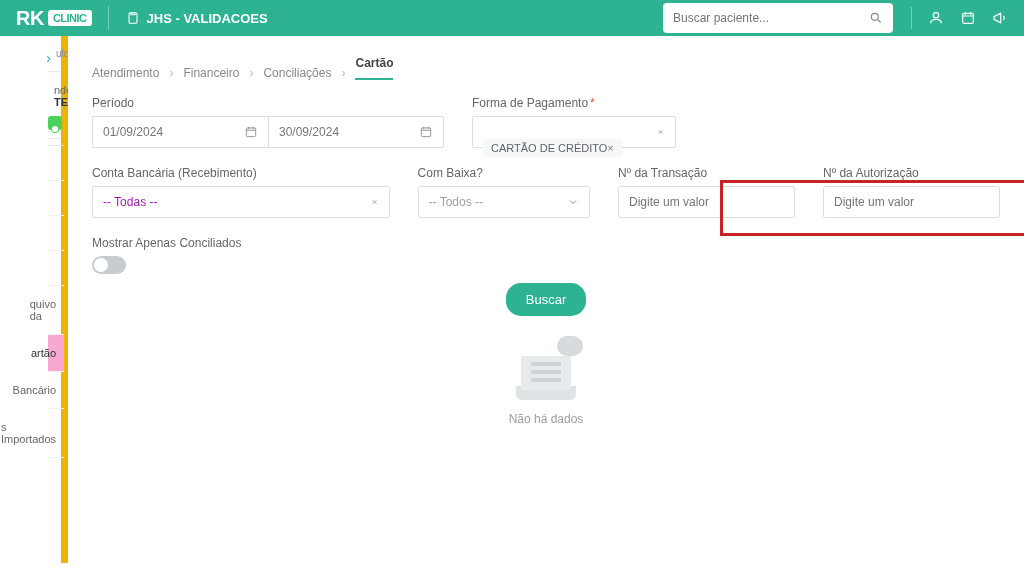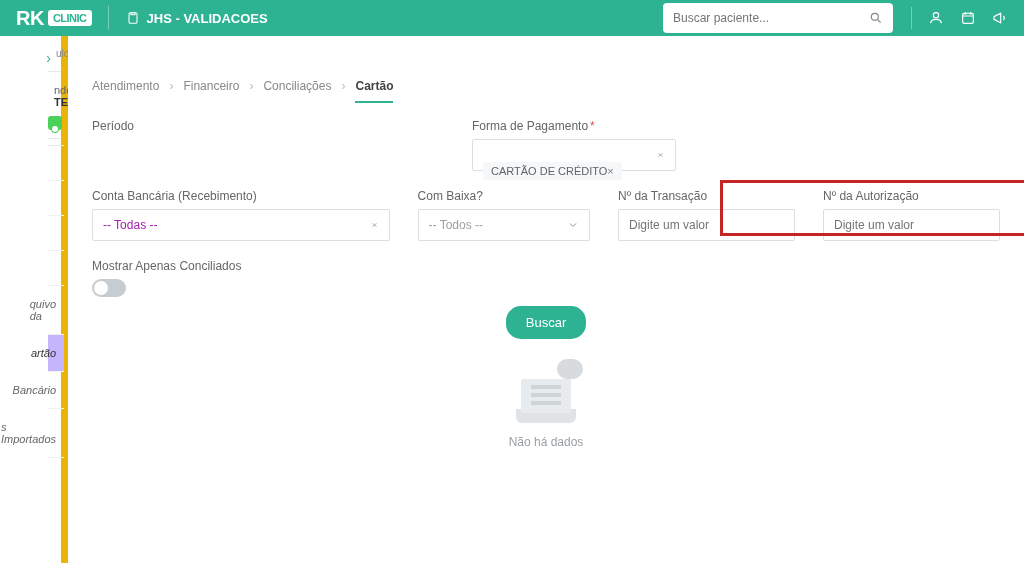--- a/index.html
+++ b/index.html
@@ -19,27 +19,27 @@
 .hdr-icons .vdiv{width:1px;height:22px;background:rgba(255,255,255,.35);}
 .shell{display:flex;height:calc(575px - 48px);}
 .sidebar{width:68px;border-right:7px solid #eab308;background:#fff;position:relative;padding-left:48px;}
 .side-mini{padding:12px 8px;font-size:10px;color:#888;text-align:left;}
 .side-chev{position:absolute;top:14px;right:10px;color:#2db292;font-size:14px;}
 .side-sep{height:1px;background:#e7e9eb;width:100%;}
 .side-welcome{padding:12px 6px 4px 6px;font-size:11px;color:#666;text-align:right;}
 .side-welcome b{color:#333;}
 .side-dot{width:14px;height:14px;background:#49d15a;border-radius:3px;margin:4px 6px 8px auto;position:relative;}
 .side-dot:after{content:"";position:absolute;width:6px;height:6px;background:#fff;border-radius:50%;bottom:-2px;left:4px;box-shadow:0 0 0 1px #49d15a;}
-.side-group{padding:6px 0;font-style:italic;}
+.side-group{padding:6px 0;}
 .side-item{font-size:11px;color:#666;padding:12px 8px;text-align:left;border-top:1px solid #f0f1f2;display:flex;align-items:center;justify-content:flex-end;gap:6px;}
 .side-item:first-child{border-top:1px solid #e7e9eb;}
 .side-item svg{width:10px;height:10px;stroke:#777;fill:none;stroke-width:2;}
-.side-item.active{background:#c4b5fd;color:#333;}
+.side-item.active{background:#f9a8d4;color:#333;}
 .main{flex:1;background:#fff;padding:0 24px;overflow:hidden;}
-.bc{display:flex;align-items:flex-start;gap:10px;padding:20px 0 16px 0;font-size:12px;color:#888;margin-top:23px;}
+.bc{display:flex;align-items:flex-end;gap:10px;padding:20px 0 16px 0;font-size:12px;color:#888;}
 .bc a{color:#888;text-decoration:none;}
 .bc .sep{color:#bbb;}
 .bc .cur{color:#444;font-weight:600;border-bottom:2px solid #2db292;padding-bottom:8px;}
 .form-row{display:flex;gap:28px;margin-bottom:18px;}
 .col-1{width:352px;}
 .col-2{width:204px;}
 .col-3{width:204px;}
 .col-4{width:204px;}
 .col-auto{flex:1;}
 .lbl{font-size:12px;color:#666;margin-bottom:6px;display:block;}
@@ -169,20 +169,36 @@
       <a>Financeiro</a>
         <span class="sep">›</span>
       <a>Conciliações</a>
         <span class="sep">›</span>
       <span class="cur">Cartão</span>
     </div>
 
     <div class="form-row">
       <div class="col-1">
         <label class="lbl">Período</label>
+        <div class="date-range">
+          <div class="ctl" style="width:50%;">
+            <span>01/09/2024</span>
+            <svg class="cal" style="margin-left:auto;" viewBox="0 0 24 24">
+                <rect x="4" y="5" width="16" height="15" rx="2"></rect>
+                <path d="M4 9h16M8 3v4M16 3v4"></path>
+              </svg>
+          </div>
+          <div class="ctl" style="width:50%;">
+            <span>30/09/2024</span>
+            <svg class="cal" style="margin-left:auto;" viewBox="0 0 24 24">
+                <rect x="4" y="5" width="16" height="15" rx="2"></rect>
+                <path d="M4 9h16M8 3v4M16 3v4"></path>
+              </svg>
+          </div>
+        </div>
       </div>
       <div class="col-2">
         <label class="lbl"><span>Forma de Pagamento</span><span class="req">*</span></label>
         <div class="ctl">
           <span class="chip">
               <span>CARTÃO DE CRÉDITO</span>
               <span class="x">×</span>
             </span>
           <span class="dd">
               <svg viewBox="0 0 24 24">

